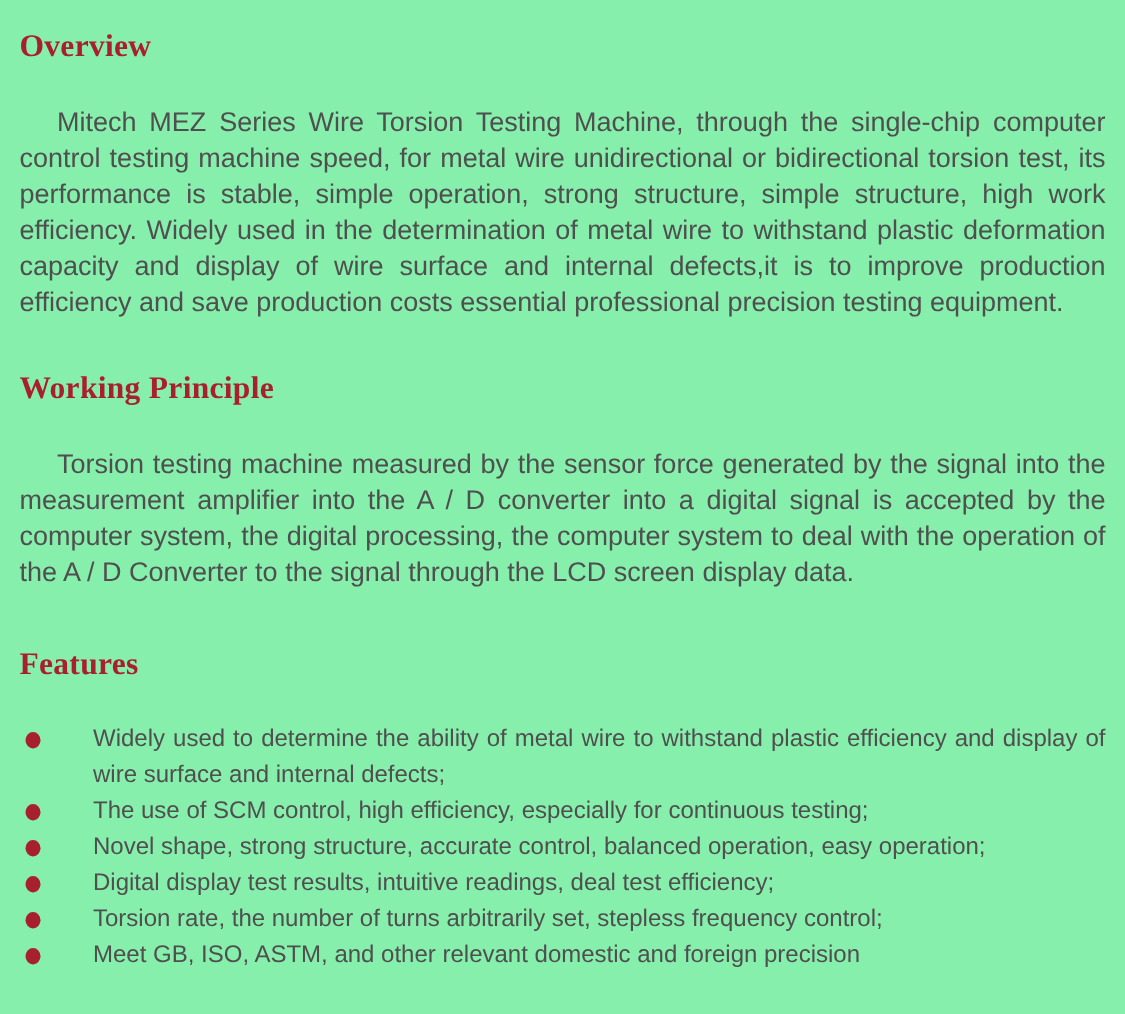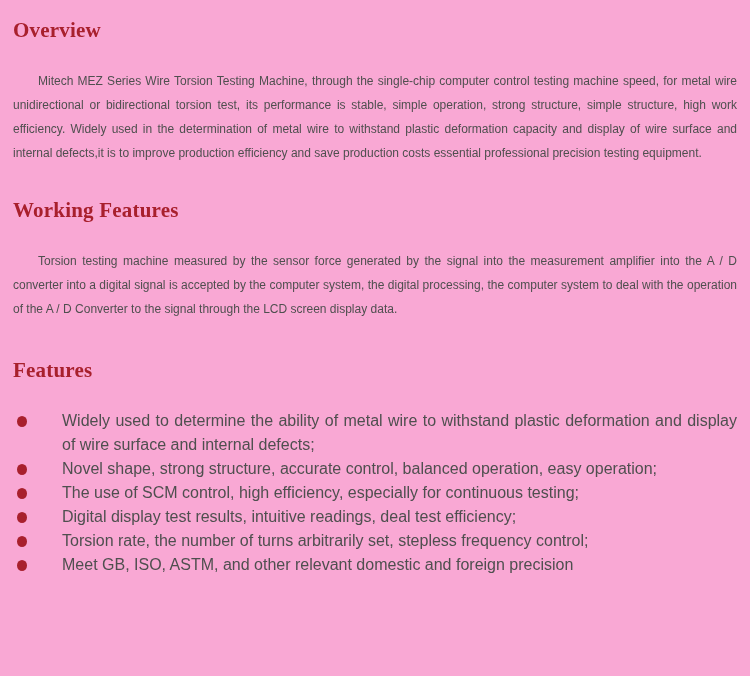--- a/index.html
+++ b/index.html
@@ -8,36 +8,36 @@
     width: 750px;
     height: 676px;
     background: #ffffff;
     overflow: hidden;
     font-family: "Liberation Sans", sans-serif;
   }
   .page {
     width: 750px;
     height: 676px;
     padding: 17px 13px 6px 13px;
-    background: #f9a8d4;
+    background: #86efac;
   }
   .section-heading {
     margin: 0;
     font-family: "Liberation Serif", serif;
     font-weight: bold;
     font-size: 21px;
     line-height: 26px;
     letter-spacing: 0.2px;
     color: #a8202d;
   }
   .doc-section + .doc-section { margin-top: 32px; }
   .doc-section.features { margin-top: 36px; }
   .body-paragraph {
     margin: 26px 0 0 0;
-    font-size: 12px;
+    font-size: 18px;
     line-height: 24px;
     color: #4f4f4f;
     text-align: justify;
     text-indent: 25px;
   }
   .feature-list {
     list-style: none;
     margin: 26px 0 0 0;
     padding: 0;
   }
@@ -63,38 +63,38 @@
 <body>
 
 <div class="page">
 
   <section class="doc-section">
     <h2 class="section-heading">Overview</h2>
     <p class="body-paragraph">Mitech MEZ Series Wire Torsion Testing Machine, through the single-chip computer control testing machine speed, for metal wire unidirectional or bidirectional torsion test, its performance is stable, simple operation, strong structure, simple structure, high work efficiency. Widely used in the determination of metal wire to withstand plastic deformation capacity and display of wire surface and internal defects,it is to improve production efficiency and save production costs essential professional precision testing equipment.</p>
   </section>
 
   <section class="doc-section">
-    <h2 class="section-heading">Working Features</h2>
+    <h2 class="section-heading">Working Principle</h2>
     <p class="body-paragraph">Torsion testing machine measured by the sensor force generated by the signal into the measurement amplifier into the A / D converter into a digital signal is accepted by the computer system, the digital processing, the computer system to deal with the operation of the A / D Converter to the signal through the LCD screen display data.</p>
   </section>
 
   <section class="doc-section features">
     <h2 class="section-heading">Features</h2>
     <ul class="feature-list">
       <li class="feature-item">
         <span class="bullet"></span>
-        <span>Widely used to determine the ability of metal wire to withstand plastic deformation and display of wire surface and internal defects;</span>
+        <span>Widely used to determine the ability of metal wire to withstand plastic efficiency and display of wire surface and internal defects;</span>
+      </li>
+      <li class="feature-item">
+        <span class="bullet"></span>
+        <span>The use of SCM control, high efficiency, especially for continuous testing;</span>
       </li>
       <li class="feature-item">
         <span class="bullet"></span>
         <span>Novel shape, strong structure, accurate control, balanced operation, easy operation;</span>
-      </li>
-      <li class="feature-item">
-        <span class="bullet"></span>
-        <span>The use of SCM control, high efficiency, especially for continuous testing;</span>
       </li>
       <li class="feature-item">
         <span class="bullet"></span>
         <span>Digital display test results, intuitive readings, deal test efficiency;</span>
       </li>
       <li class="feature-item">
         <span class="bullet"></span>
         <span>Torsion rate, the number of turns arbitrarily set, stepless frequency control;</span>
       </li>
       <li class="feature-item">

